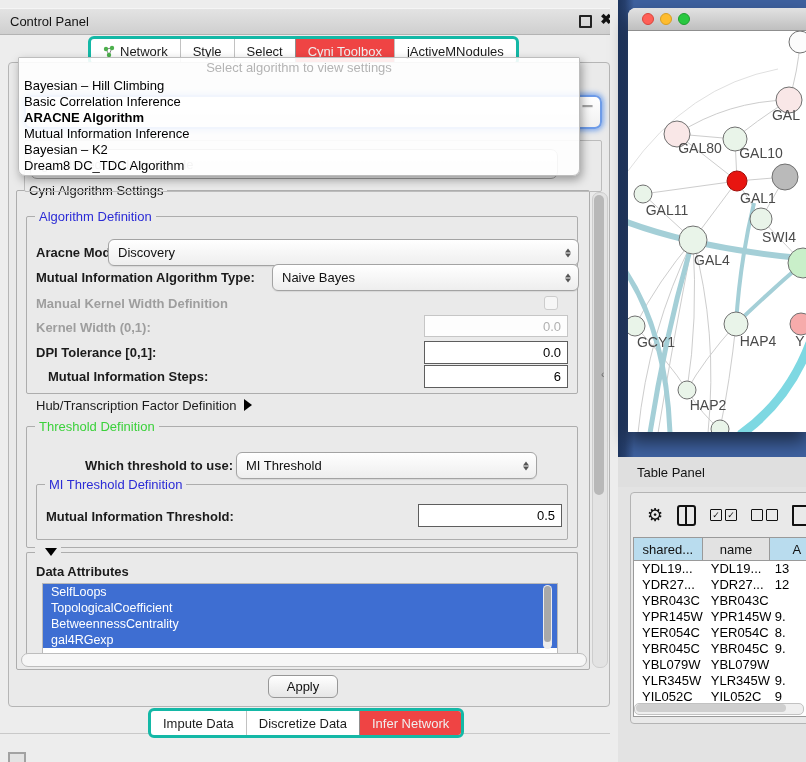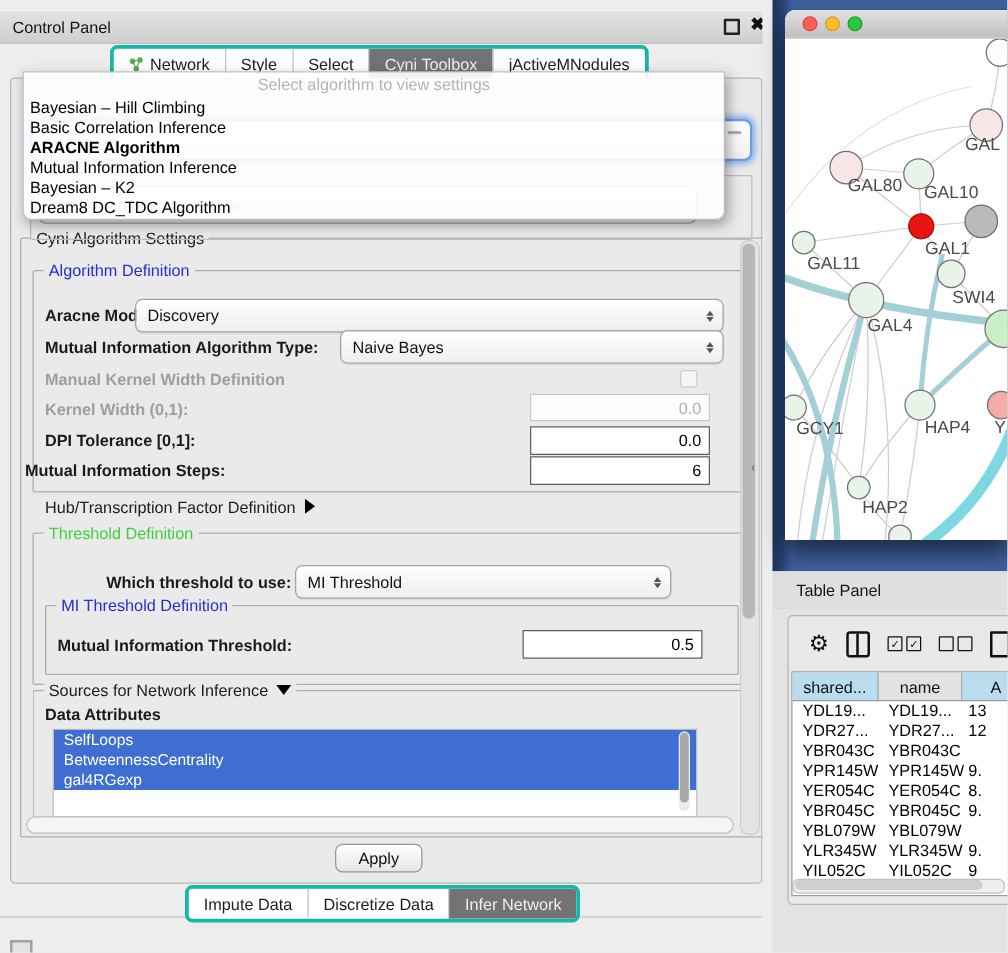--- a/index.html
+++ b/index.html
@@ -15,21 +15,21 @@
     background:linear-gradient(#e3e3e3,#cfcfcf);
     border-top:1px solid #f5f5f5;border-bottom:1px solid #b3b3b3;
     display:flex;align-items:center;font-size:13px;color:#141414;}
   #cp-title{padding-left:10px;}
   #cp-restore{position:absolute;right:26px;top:6px;width:9px;height:9px;border:2px solid #222;border-radius:1px;}
   #cp-close{position:absolute;right:6px;top:2px;font-size:14px;font-weight:bold;color:#111;}
   
   .segbar{display:flex;background:#ffffff;border:3px solid #14b8a6;border-radius:6px;overflow:hidden;height:24px;}
   .seg{display:flex;align-items:center;gap:5px;padding:0 12px;font-size:13px;color:#1c1c1c;border-left:1px solid #c2c2c2;white-space:nowrap;}
   .seg:first-child{border-left:none;}
-  .seg.sel{background:#737373;color:#efefef;border-left-color:#8f8f8f;}
+  .seg.sel{background:#ef4444;color:#efefef;border-left-color:#8f8f8f;}
   #tab-bar{left:88px;top:36px;}
   #bottom-tab-bar{left:148px;top:708px;}
   
   #main-panel{left:8px;top:62px;width:600px;height:643px;background:#eaeaea;
     border:1px solid #b5b5b5;border-radius:4px;}
   #cp-bottom-line{left:0;top:733px;width:618px;height:1px;background:#c9c9c9;}
   
   #bg-inference-label{left:30px;top:78px;font-size:13px;color:#9a9a9a;z-index:1;}
   #bg-algo-combo{left:24px;top:95px;width:574px;height:30px;border:2px solid #6d9be8;border-radius:7px;
     background:linear-gradient(#ffffff,#f0f0f0);box-shadow:0 0 5px 2px rgba(96,150,235,.75);z-index:1;}
@@ -38,21 +38,21 @@
     background:linear-gradient(#fdfdfd,#ededed);display:flex;align-items:center;padding-left:10px;
     font-size:13px;color:#8f8f8f;z-index:1;}
   
   #algo-popup{left:18px;top:57px;width:560px;height:117px;background:rgba(255,255,255,.9);
     border:1px solid #bdbdbd;border-radius:1px 1px 7px 7px;
     box-shadow:2px 4px 10px rgba(0,0,0,.35);z-index:5;}
   #algo-popup-header{height:18px;text-align:center;color:#b4b4b4;font-size:13px;padding-top:2px;}
   .popup-item{height:16px;line-height:16px;padding-left:5px;font-size:13px;color:#000;}
   .popup-item.bold{font-weight:bold;}
   
-  .fieldset{position:absolute;border:1px solid #adadad;border-radius:2px;padding-left:23px;}
+  .fieldset{position:absolute;border:1px solid #adadad;border-radius:2px;}
   .legend{position:absolute;top:-8px;left:8px;background:#eaeaea;padding:0 4px;font-size:13px;color:#1c1c1c;white-space:nowrap;}
   .legend.blue{color:#2b2bd6;text-align:right;}
   .legend.green{color:#3bd13b;}
   .lbl{position:absolute;font-size:13px;font-weight:bold;color:#1b1b1b;white-space:nowrap;}
   .lbl.dis{color:#9e9e9e;}
   .combo{position:absolute;border:1px solid #a3a3a3;border-radius:6px;background:linear-gradient(#ffffff,#eeeeee);
     font-size:13px;color:#111;display:flex;align-items:center;padding-left:9px;box-shadow:0 1px 1px rgba(0,0,0,.08);}
   .combo .arrows{position:absolute;right:7px;top:50%;transform:translateY(-50%);display:flex;flex-direction:column;gap:1px;}
   .combo .arrows i{display:block;width:0;height:0;border-left:3.5px solid transparent;border-right:3.5px solid transparent;}
   .combo .arrows i.up{border-bottom:4px solid #555;}
@@ -198,21 +198,21 @@
       <i class="up"></i>
       <i class="dn"></i>
     </span>
 </div>
 <span class="lbl dis" style="left:36px;top:296px;">Manual Kernel Width Definition</span>
 <div class="abs" id="manual-kernel-checkbox"></div>
 <span class="lbl dis" style="left:36px;top:320px;">Kernel Width (0,1):</span>
 <input class="tfield dis" style="left: 424px; top: 315px; width: 144px; height: 22px;" readonly="" value="0.0">
 <span class="lbl" style="left:36px;top:345px;">DPI Tolerance [0,1]:</span>
 <input class="tfield en" style="left: 424px; top: 341px; width: 144px; height: 23px;" value="0.0">
-<span class="lbl" style="left:20px;top:369px;">Mutual Information Steps:</span>
+<span class="lbl" style="left:48px;top:369px;">Mutual Information Steps:</span>
 <input class="tfield en" style="left: 424px; top: 365px; width: 144px; height: 23px;" value="6">
 
 <div class="abs" style="left:36px;top:398px;font-size:13px;color:#1c1c1c;">
   <span>Hub/Transcription Factor Definition</span><span class="tri-right"></span>
 </div>
 
 <div class="fieldset" style="left:26px;top:426px;width:550px;height:120px;">
   <span class="legend green">Threshold Definition</span>
 </div>
 <span class="lbl" style="left:85px;top:458px;">Which threshold to use:</span>
@@ -223,25 +223,26 @@
       <i class="dn"></i>
     </span>
 </div>
 <div class="fieldset" style="left:36px;top:484px;width:530px;height:54px;">
   <span class="legend blue">MI Threshold Definition</span>
 </div>
 <span class="lbl" style="left:46px;top:509px;">Mutual Information Threshold:</span>
 <input class="tfield en" style="left: 418px; top: 504px; width: 144px; height: 23px;" value="0.5">
 
 <div class="fieldset" style="left:26px;top:552px;width:550px;height:112px;border-bottom:none;">
-  <span class="legend"><span>Sources for Network Inference</span><span class="tri-down"></span></span>
+  <span class="legend"><span class="tri-down"></span></span>
 </div>
 <span class="lbl" style="left:36px;top:564px;">Data Attributes</span>
 <div class="abs" id="attr-list">
     <div class="attr-item">SelfLoops</div>
+    <div class="attr-item">TopologicalCoefficient</div>
     <div class="attr-item">BetweennessCentrality</div>
     <div class="attr-item">gal4RGexp</div>
   </div>
 <div class="abs" id="attr-vscroll">
     <span id="attr-vscroll-thumb"></span>
   </div>
 
 <div class="abs" id="settings-vscroll">
     <span id="settings-vscroll-thumb"></span>
   </div>

